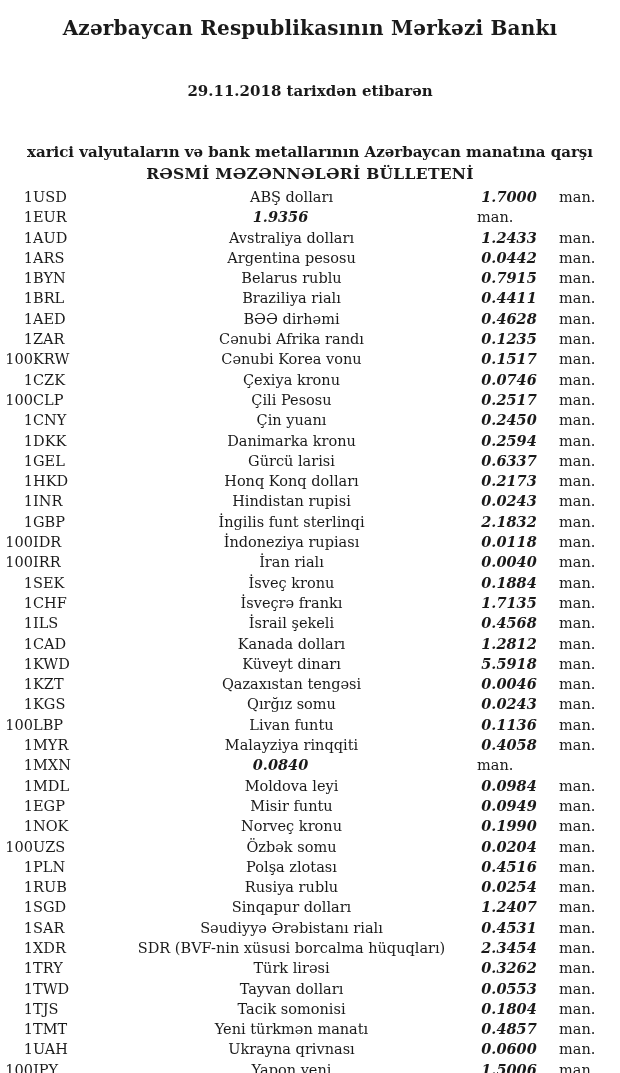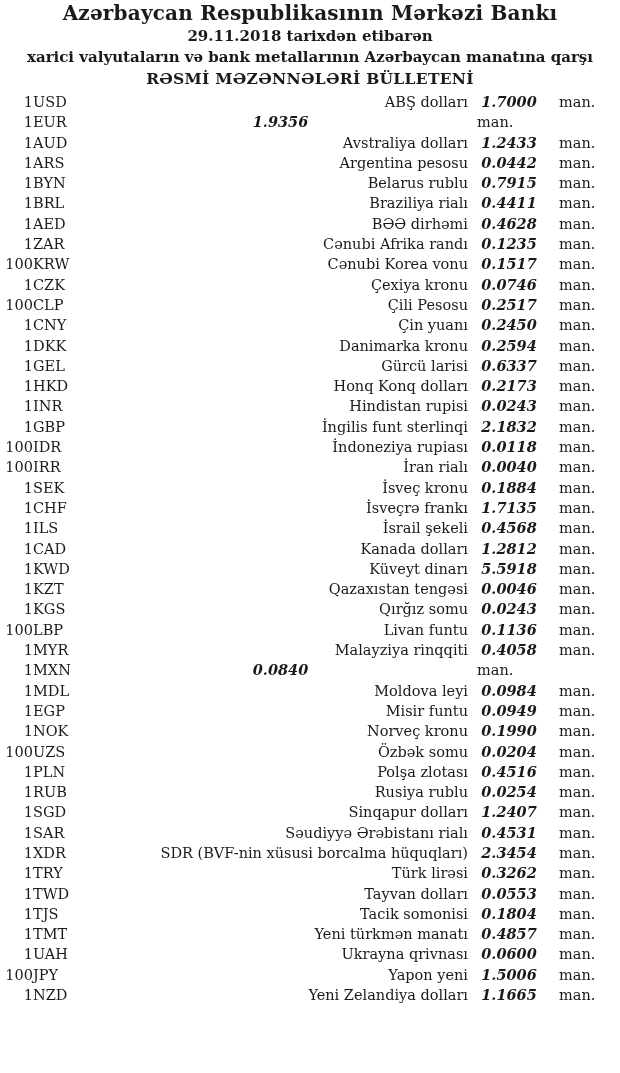--- a/index.html
+++ b/index.html
@@ -9,33 +9,34 @@
   }
   .page {
     position: relative;
     width: 620px;
     height: 1073px;
     background: #ffffff;
     color: #1a1a1a;
     font-family: "DejaVu Serif", "Liberation Serif", serif;
     overflow: hidden;
     box-sizing: border-box;
-    padding-top: 0;
+    padding-top: 15px;
   }
   header { text-align: center; }
   .bank-name {
     font-size: 20px;
     line-height: 26px;
     font-weight: bold;
     letter-spacing: 0.2px;
   }
   .hline {
     font-size: 15px;
     line-height: 21px;
     font-weight: bold;
+    margin-top: 40px;
   }
   .bulletin-title {
     font-size: 15.5px;
     line-height: 21px;
     font-weight: bold;
     letter-spacing: 0.3px;
   }
   .section-title {
     margin-top: 34px;
     text-align: center;
@@ -49,21 +50,21 @@
   }
   .row {
     display: grid;
     grid-template-columns: 33px 60px 1fr 82px 50px;
     line-height: 20.3px;
     font-size: 14.5px;
     align-items: baseline;
   }
   .cell-nominal { text-align: right; }
   .cell-code    { }
-  .cell-name    { text-align: right; padding-left: 1px; white-space: nowrap; margin-left: 21px; }
+  .cell-name    { text-align: center; padding-left: 1px; white-space: nowrap; margin-left: 21px; }
   .cell-rate    { text-align: center; font-weight: bold; font-style: italic; }
   .cell-man     { text-align: left; padding-left: 9px; }
 </style>
 </head>
 <body>
 
 <div class="page">
   <header>
     <div class="bank-name">Azərbaycan Respublikasının Mərkəzi Bankı</div>
     <div class="hline">29.11.2018 tarixdən etibarən</div>

